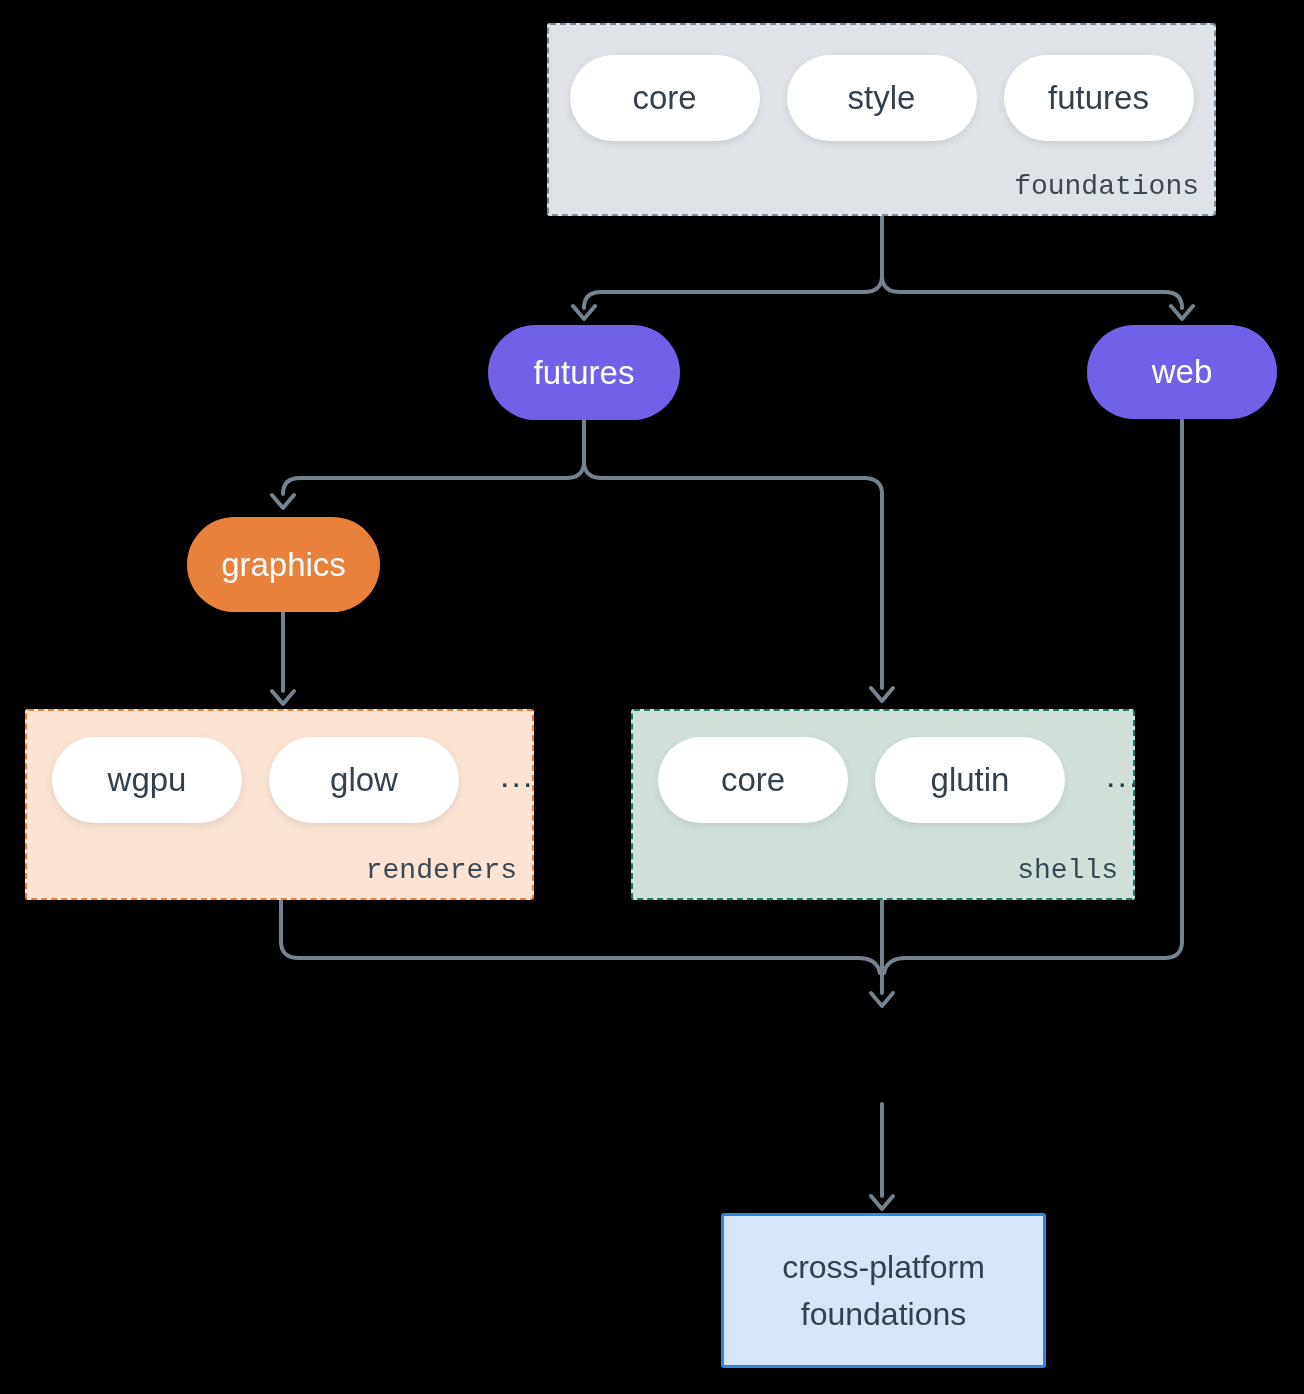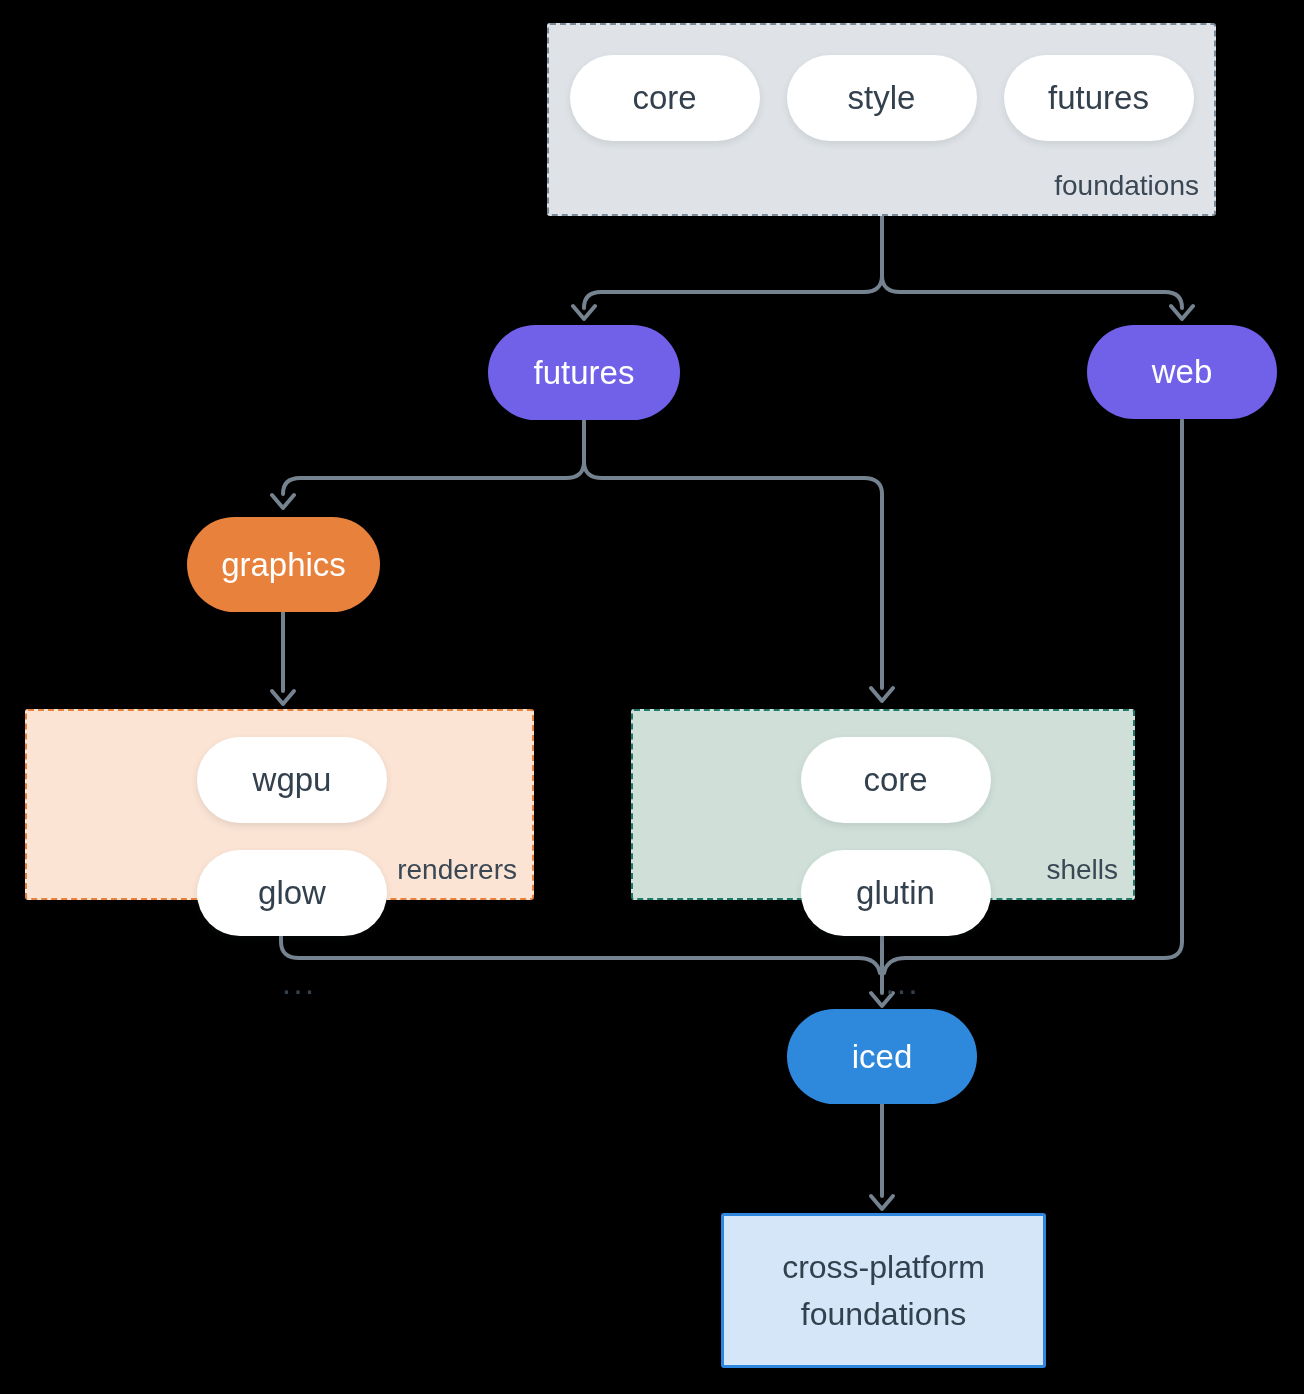--- a/index.html
+++ b/index.html
@@ -47,31 +47,32 @@
   .group-shells {
     left: 631px; top: 709px; width: 504px; height: 191px;
     background: var(--sage-fill, #d0e0d9);
     border: 2px dashed var(--sage-border, #1e7a68);
   }
   .group-label {
     position: absolute;
     right: 15px; bottom: 12px;
     font-size: 28px;
     color: var(--label, #3a4754);
+    font-family: Liberation Mono, monospace;
   }
 
   
   .pill-row {
     display: flex;
     align-items: center;
     gap: 27px;
     margin-top: 30px;
   }
   .pill-row.centered { justify-content: center; }
-  .pill-row.left { padding-left: 25px; margin-top: 26px; flex-direction: column; }
+  .pill-row.left { padding-left: 25px; margin-top: 26px; }
   .pill {
     height: 86px;
     min-width: 190px;
     padding: 16px 28px;
     background: var(--pill-fill, #ffffff);
     border-radius: 43px;
     display: flex;
     align-items: center;
     justify-content: center;
     font-size: 33px;
@@ -160,17 +161,16 @@
 
   <div class="group group-shells">
     <div class="pill-row left">
       <div class="pill">core</div>
       <div class="pill">glutin</div>
       <span class="ellipsis">...</span>
     </div>
     <div class="group-label">shells</div>
   </div>
 
-  <div class="node-pill node-iced">iced</div>
 
   <div class="app-box">cross-platform foundations</div>
 
 </div>
 
 </body></html>

